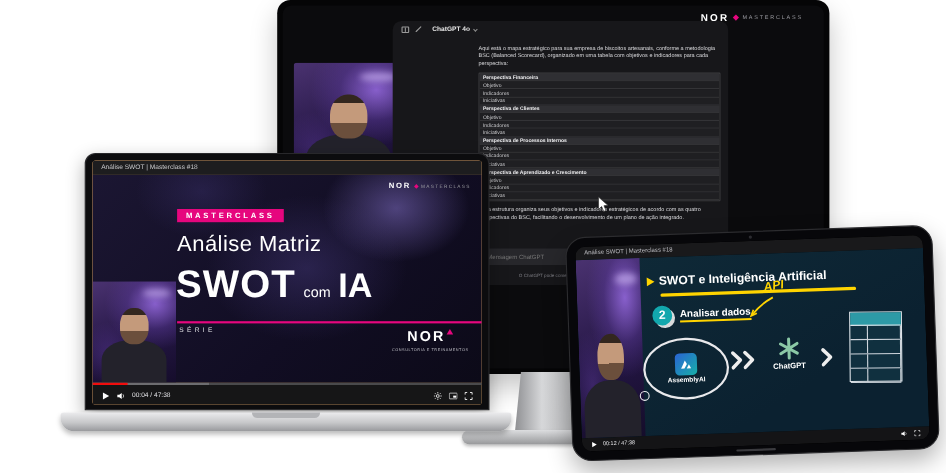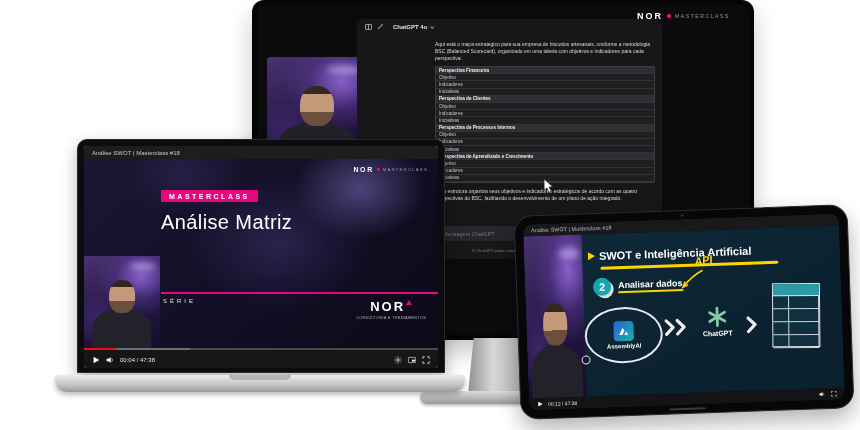--- a/index.html
+++ b/index.html
@@ -243,20 +243,25 @@
 
         <div class="lp-slide">
           <div class="lp-brand">
             <span class="brand-name">NOR</span>
             <span class="brand-dot"></span>
             <span class="brand-suffix">MASTERCLASS</span>
           </div>
 
           <div class="badge">MASTERCLASS</div>
           <div class="line1">Análise Matriz</div>
+          <div class="bigrow">
+            <span class="sw">SWOT</span>
+            <span class="com">com</span>
+            <span class="ia">IA</span>
+          </div>
           <div class="pink-line"></div>
           <div class="serie">SÉRIE</div>
 
           <div class="lp-logo">
             <span class="lp-logo-name">
                 <span>NOR</span>
                 <span class="tri"></span>
               </span>
             <div class="lp-logo-sub">CONSULTORIA E TREINAMENTOS</div>
           </div>

